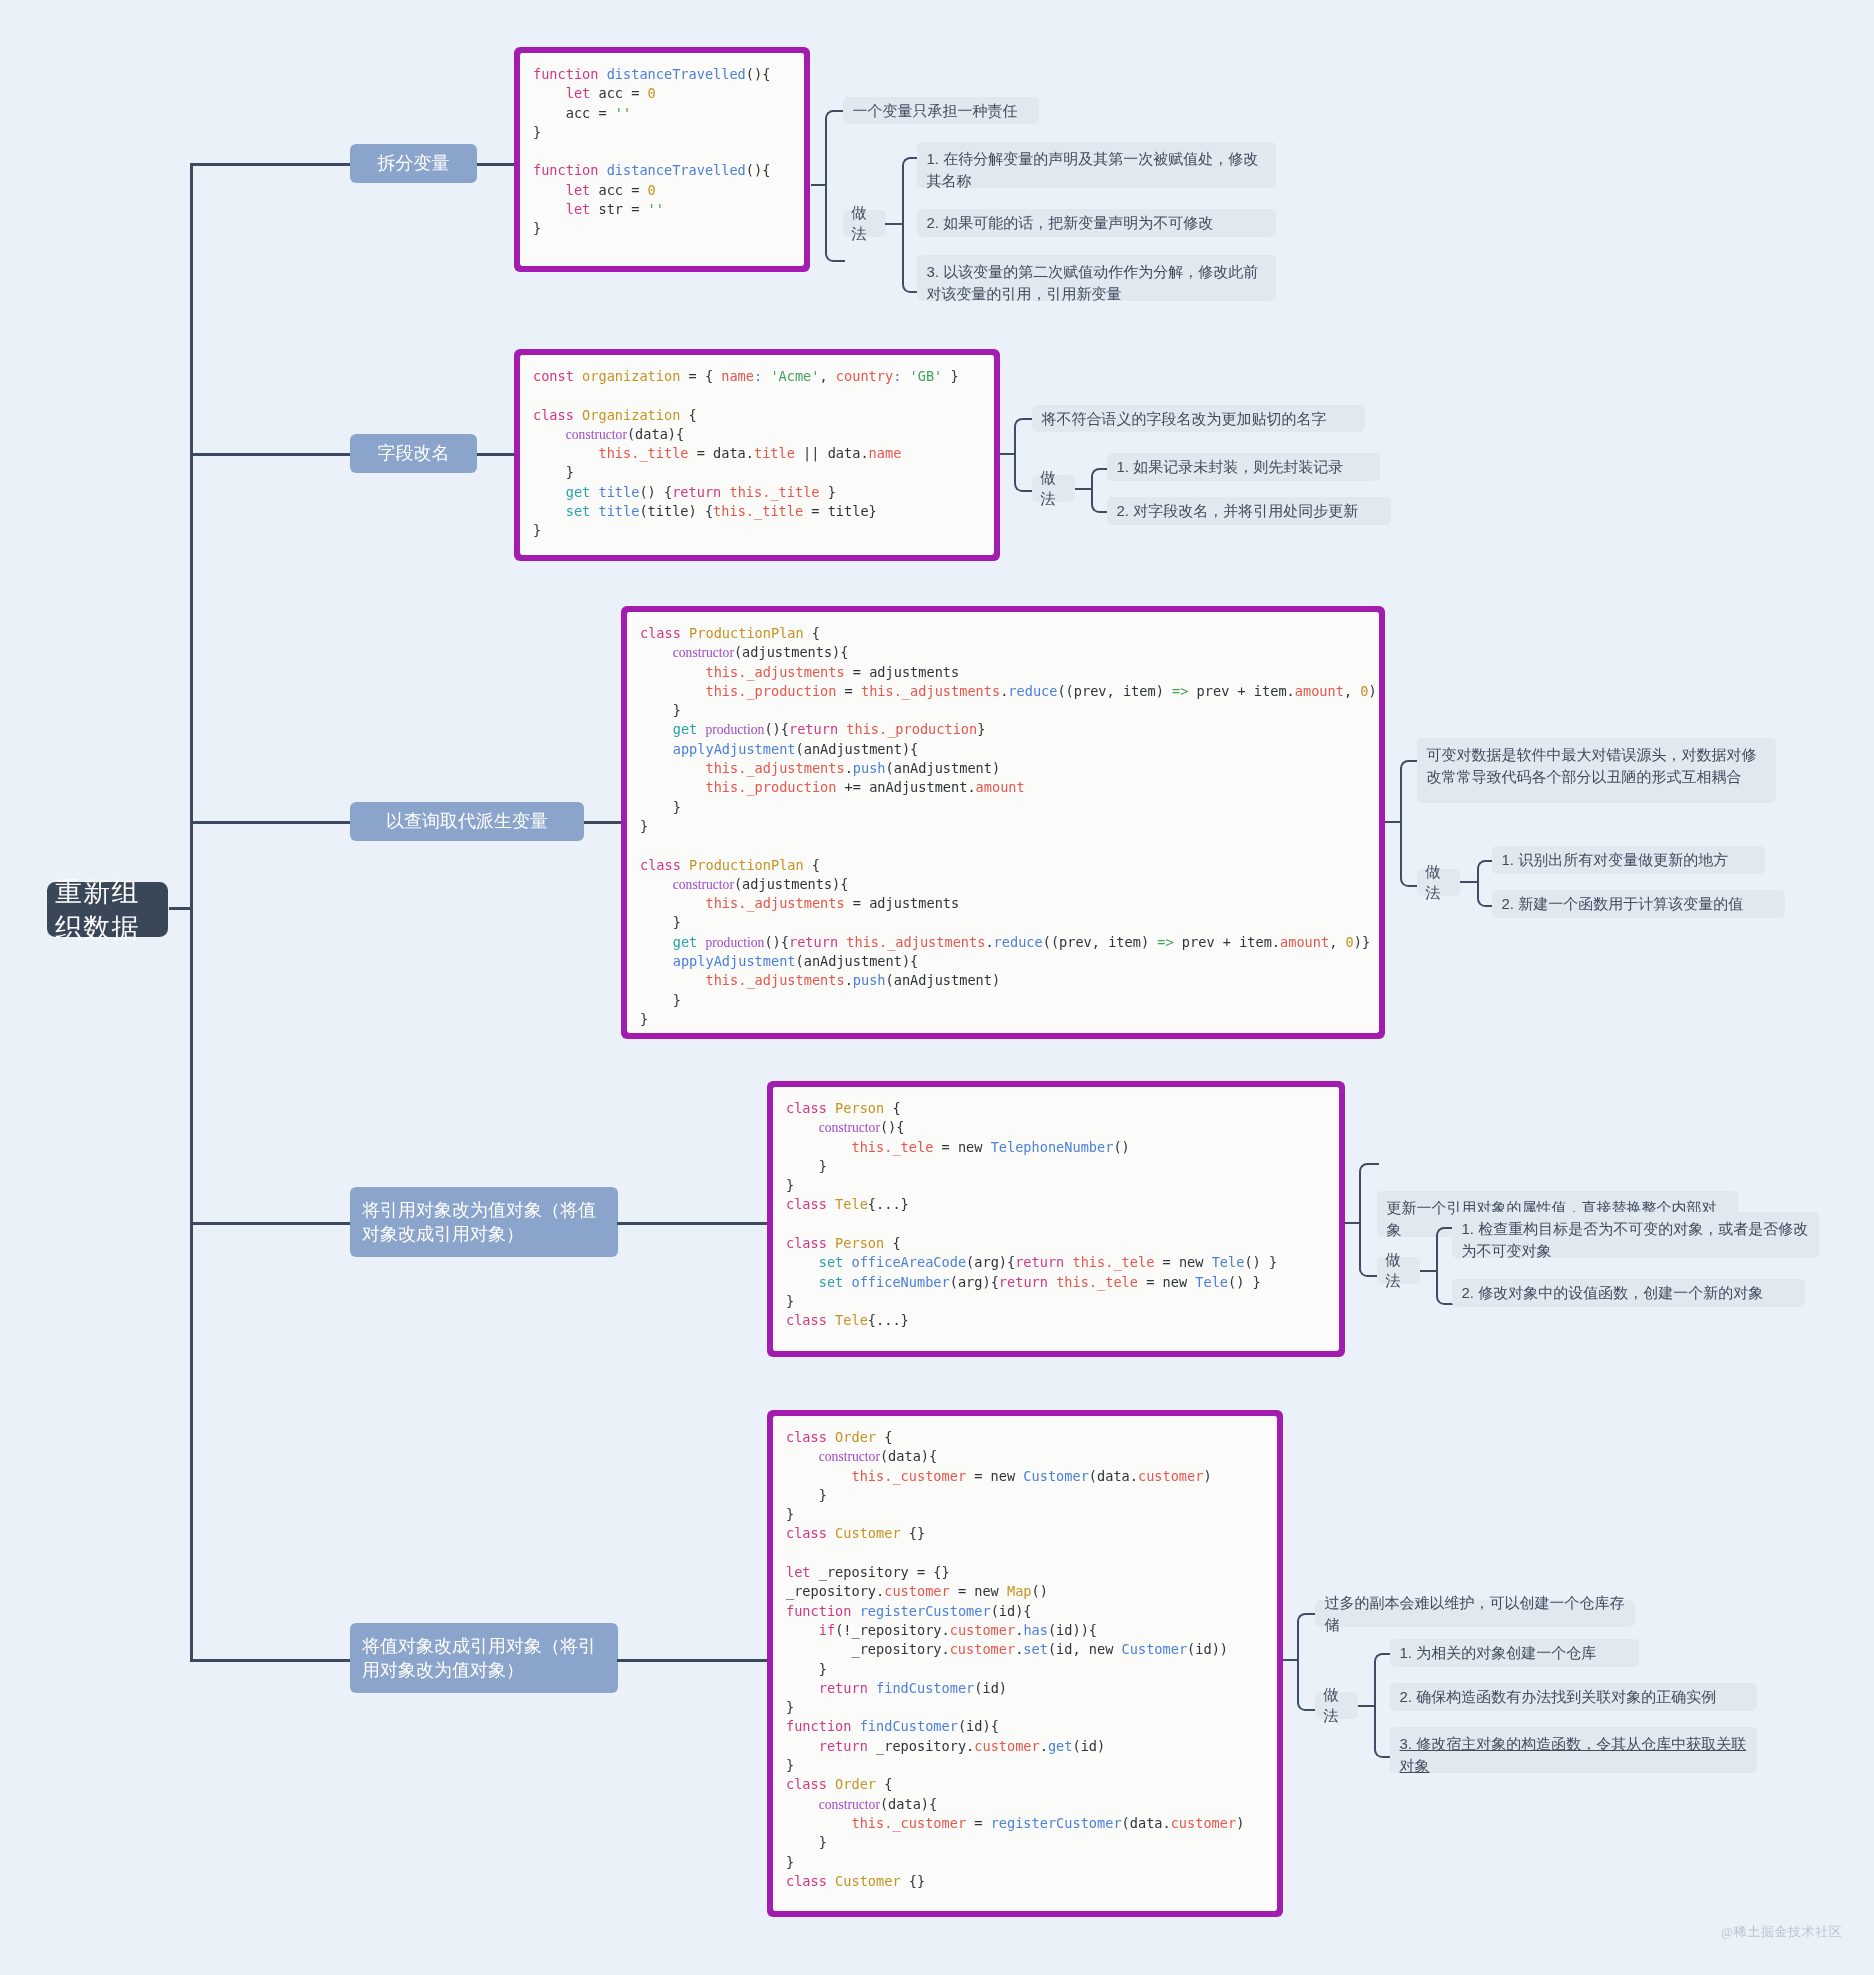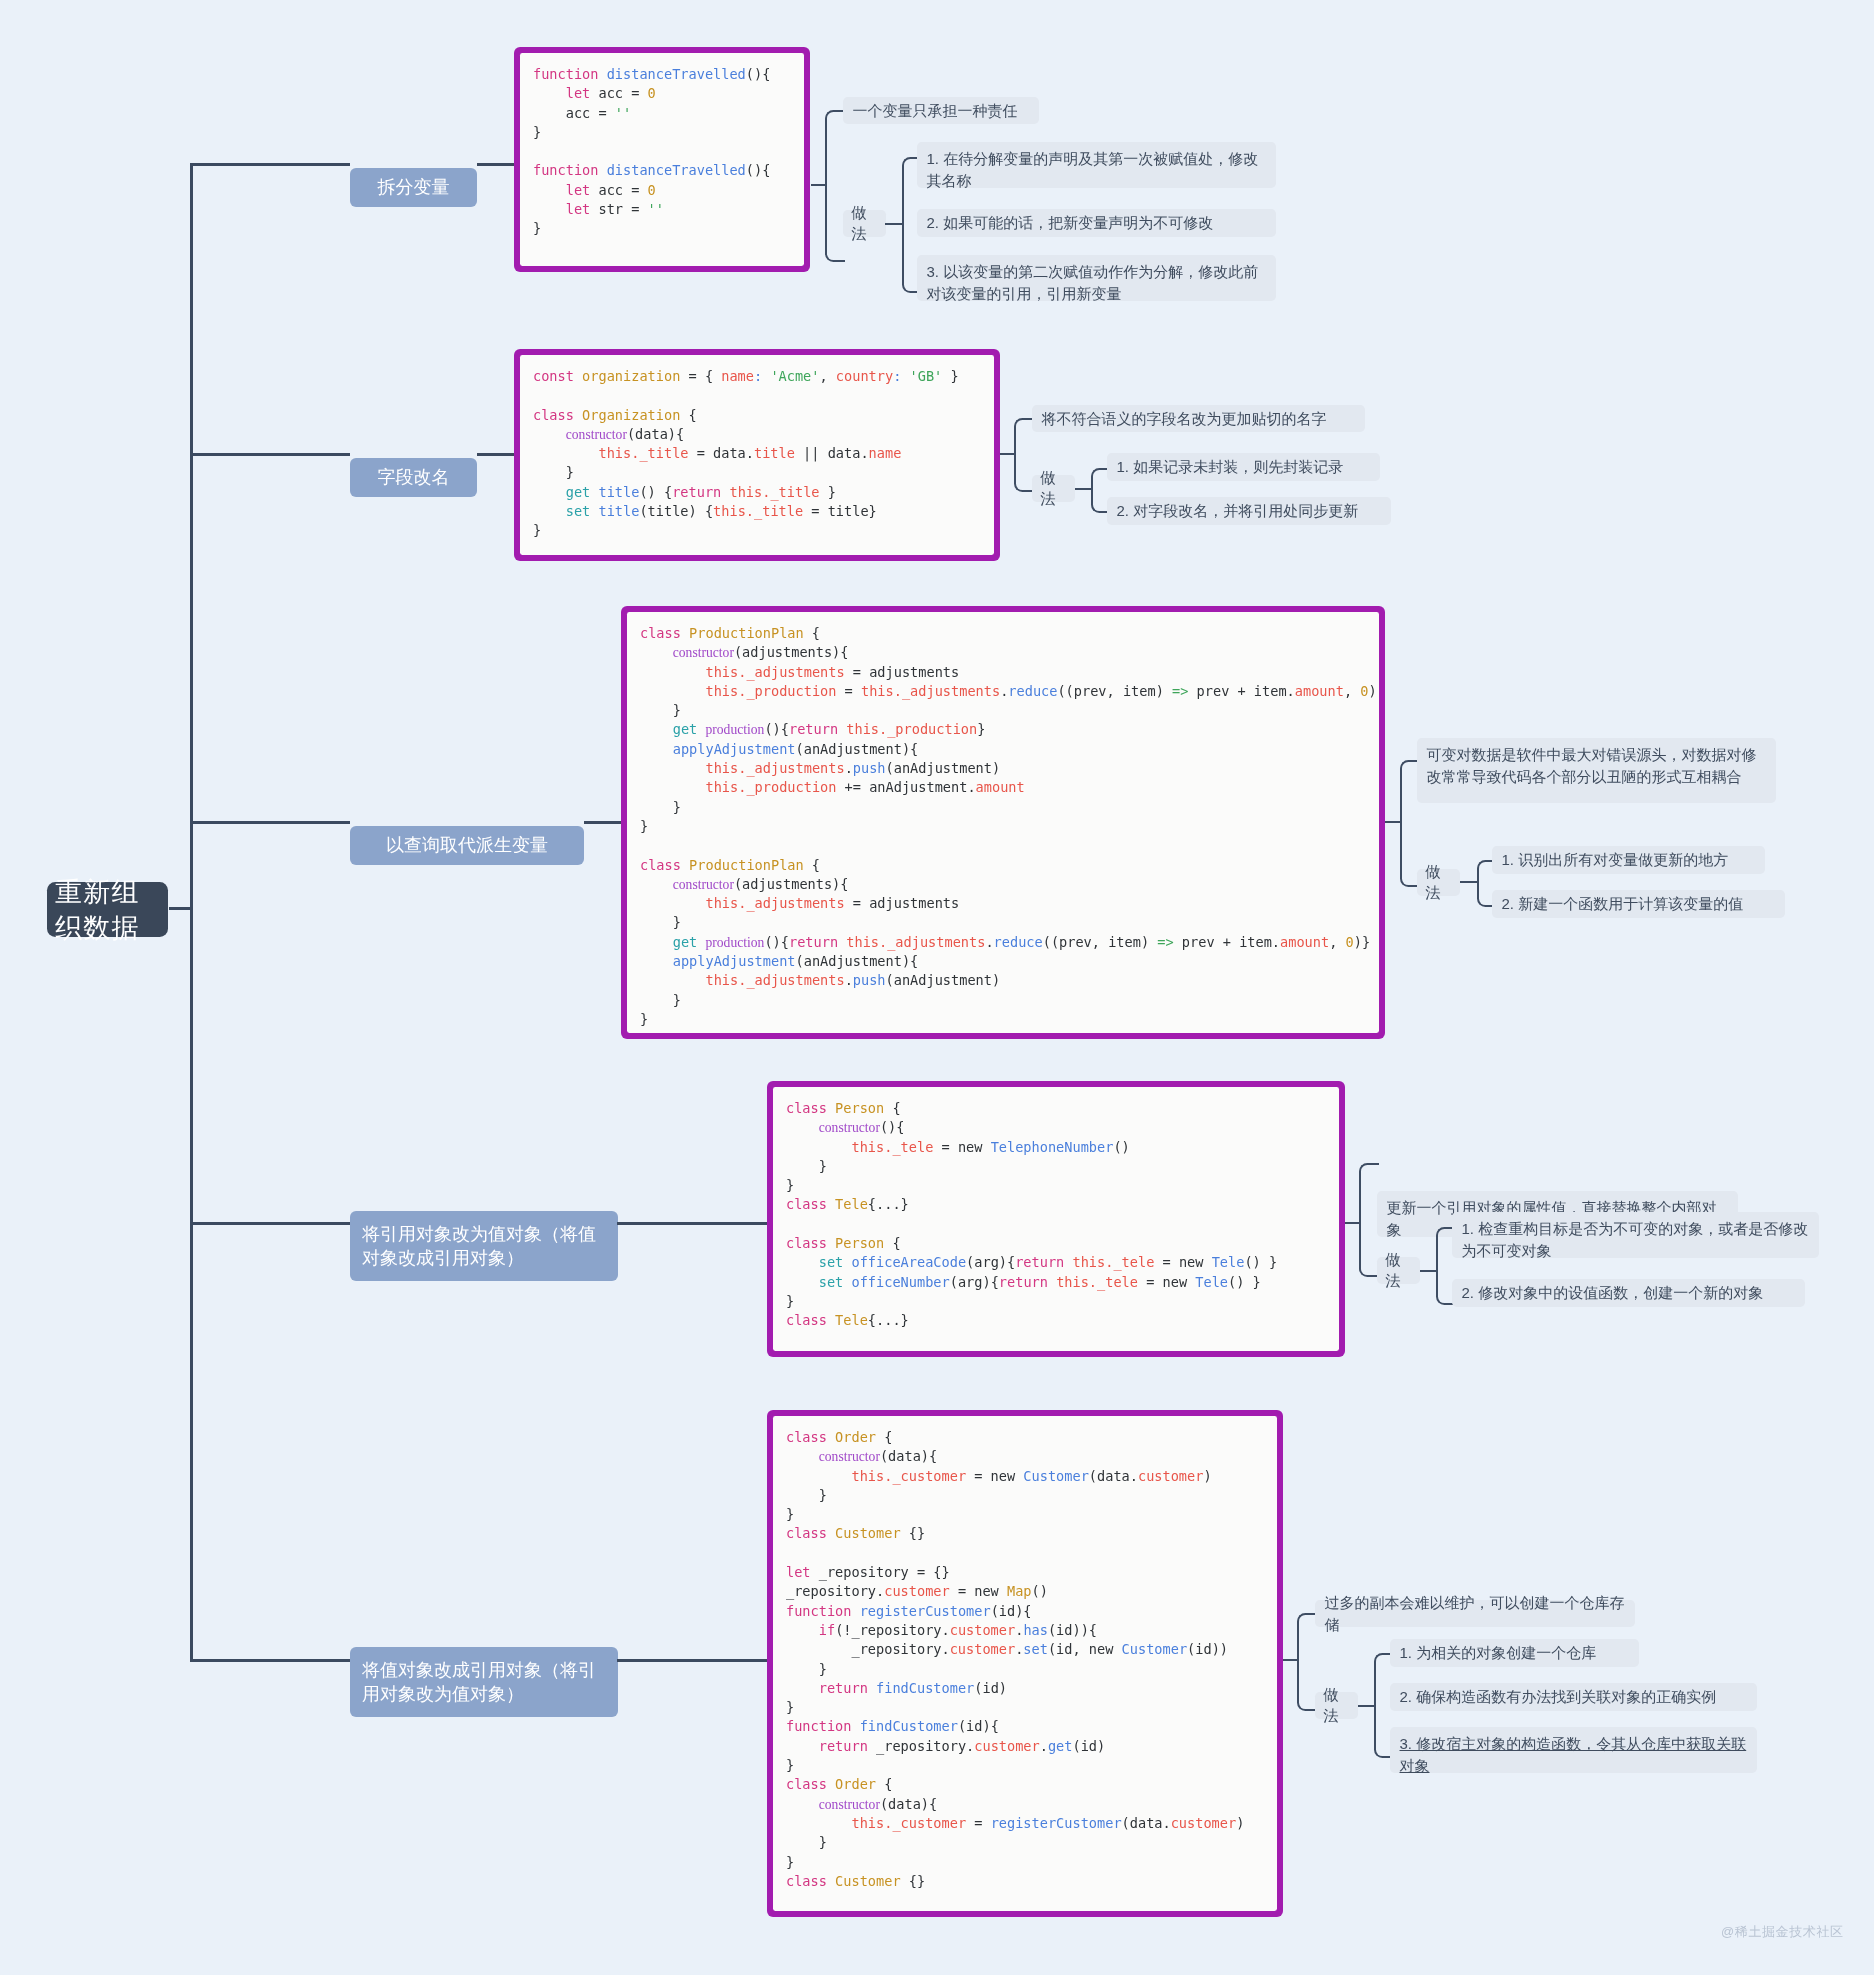--- a/index.html
+++ b/index.html
@@ -36,21 +36,20 @@
   .branch{
     position:absolute;
     background:#8ba4cb;
     color:#ffffff;
     border-radius:6px;
     display:flex;align-items:center;
     font-size:18px;
     line-height:1.35;
     padding:8.3px 12px;
     box-sizing:border-box;
-    margin-top:24px;
   }
   .note{
     position:absolute;
     background:#e2e8f0;
     color:#3f4c5e;
     border-radius:4.7px;
     font-size:15px;
     line-height:1.45;
     padding:6px 9.5px;
     box-sizing:border-box;
@@ -337,18 +336,18 @@
   <div class="note" style="left:1390px;top:1639px;width:249px;height:28.4px;display:flex;align-items:center;">
     <span>1. 为相关的对象创建一个仓库</span>
   </div>
   <div class="note" style="left:1390px;top:1683px;width:367px;height:28.4px;display:flex;align-items:center;">
     <span>2. 确保构造函数有办法找到关联对象的正确实例</span>
   </div>
   <div class="note" style="left:1390px;top:1727px;width:367px;height:46px;text-decoration:underline;">
     <span>3. 修改宿主对象的构造函数，令其从仓库中获取关联对象</span>
   </div>
 
-  <div class="watermark" style="left:1721px;top:1923px;">
+  <div class="watermark" style="left:1721px;top:1923px;font-family:Liberation Serif, serif;">
     <span>@稀土掘金技术社区</span>
   </div>
 
 </div>
 
 
 </body></html>

